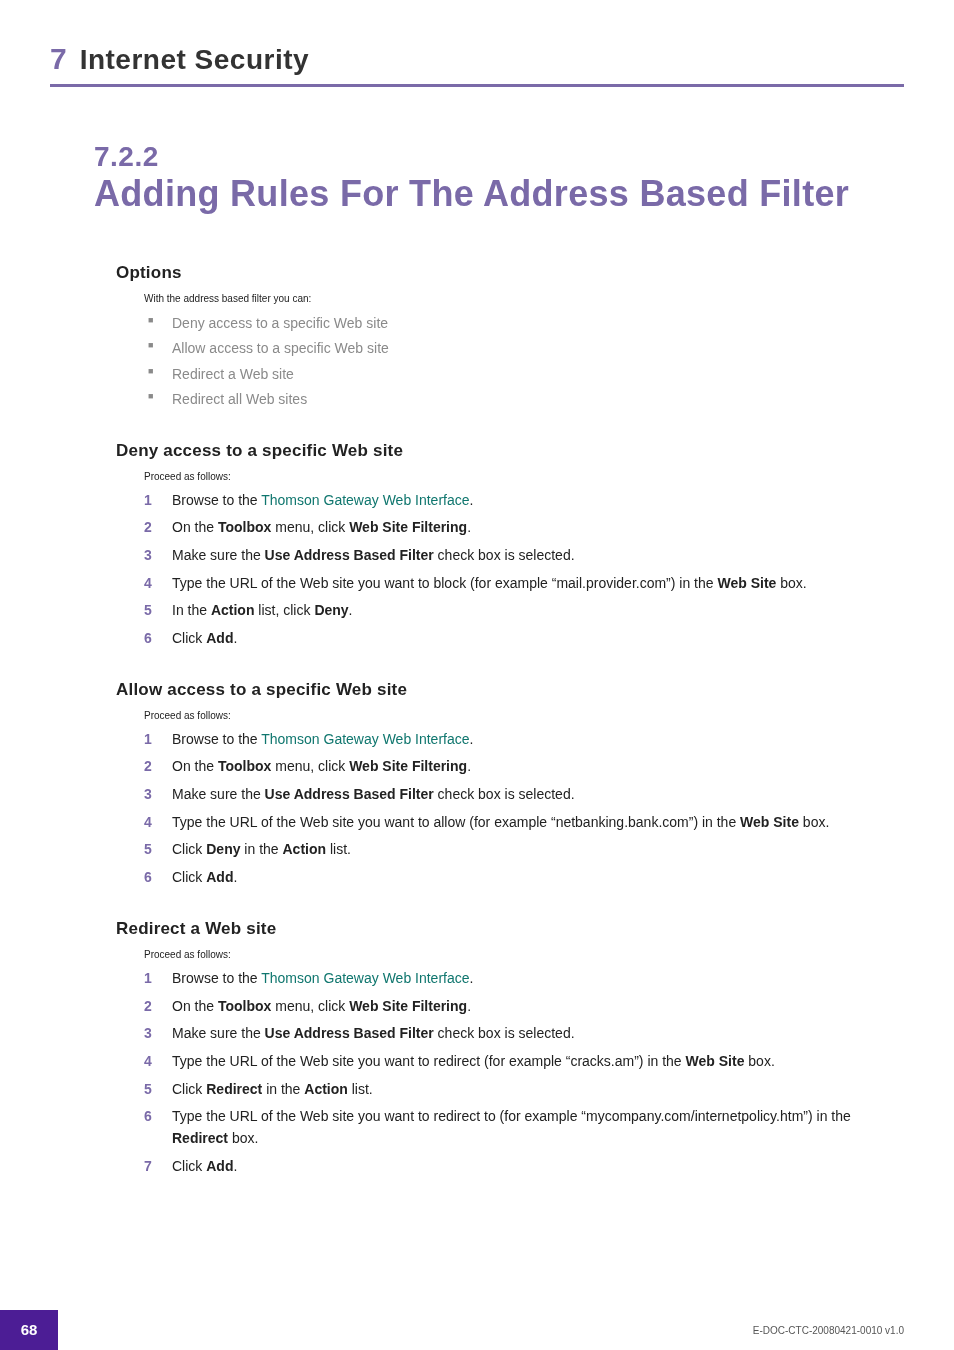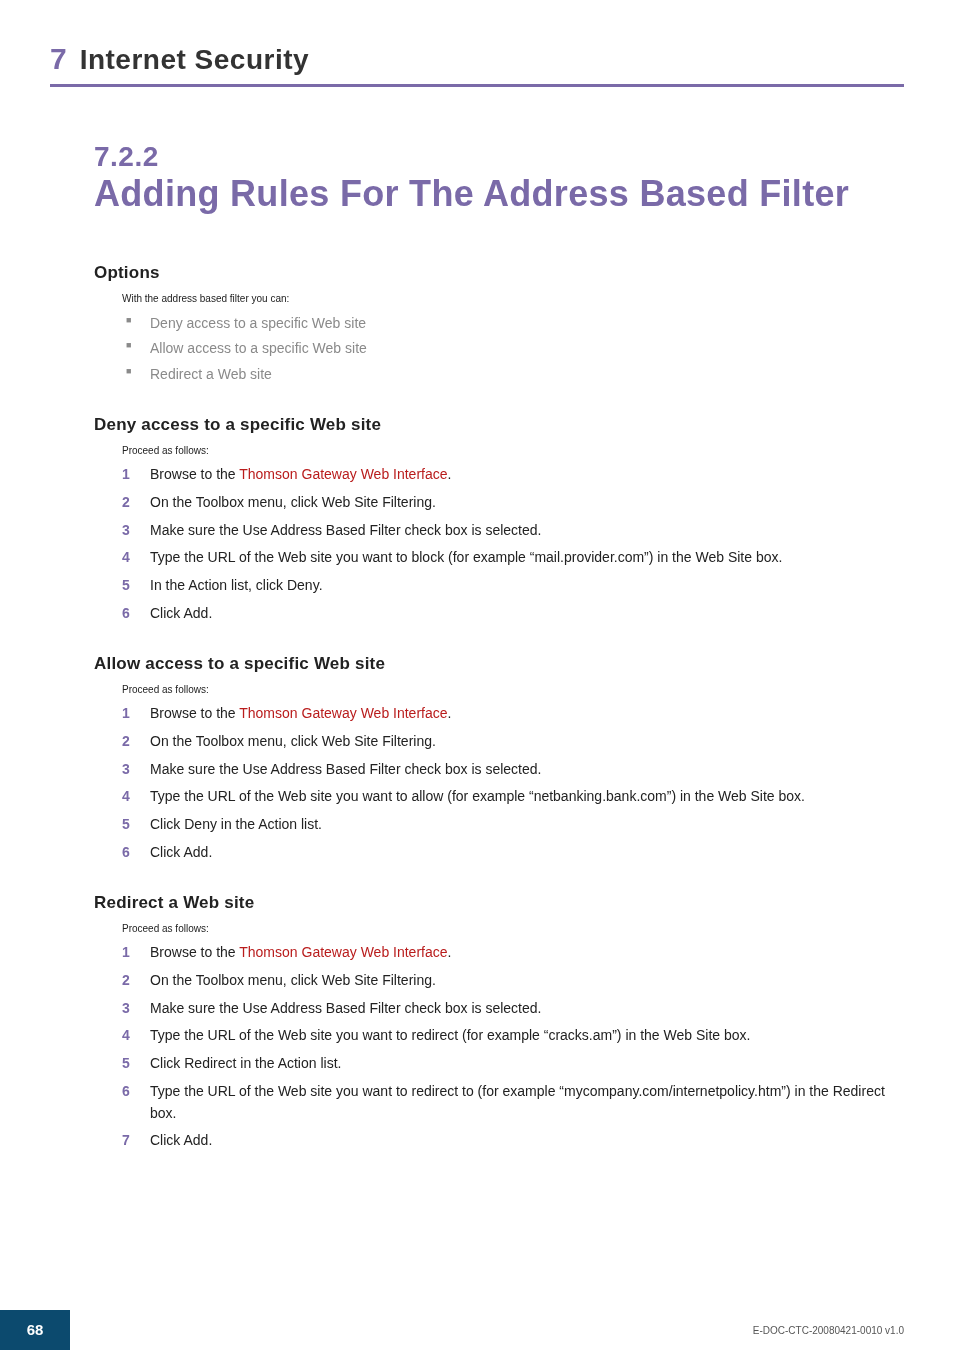--- a/index.html
+++ b/index.html
@@ -4,34 +4,34 @@
 <style>
   * { box-sizing: border-box; margin: 0; padding: 0; }
   html, body { width: 954px; height: 1350px; background: #fff; font-family: Arial, Helvetica, sans-serif; color: #222; }
   .page { position: relative; width: 954px; height: 1350px; padding: 42px 50px 0 50px; }
   .chapter-header { border-bottom: 3px solid #7a6aa8; padding-bottom: 8px; margin-bottom: 54px; }
   .chapter-header .num { color: #7a6aa8; font-size: 30px; font-weight: 800; letter-spacing: 0.5px; display: inline-block; margin-right: 8px; }
   .chapter-header .title { color: #333; font-size: 28px; font-weight: 700; letter-spacing: 0.5px; display: inline-block; }
   .section-title { margin-left: 44px; margin-bottom: 48px; }
   .section-title .sn { color: #7a6aa8; font-size: 28px; font-weight: 700; display: inline-block; margin-right: 26px; letter-spacing: 0.5px; }
   .section-title .st { color: #7a6aa8; font-size: 36px; font-weight: 800; display: inline-block; letter-spacing: 0.3px; }
-  .content { margin-left: 44px; }
+  .content { margin-left: 66px; }
   .subhead { color: #222; font-size: 17px; font-weight: 800; margin-top: 30px; margin-bottom: 10px; letter-spacing: 0.2px; }
   .subhead:first-child { margin-top: 0; }
   .intro { font-size: 10px; margin-left: 28px; margin-bottom: 8px; color: #222; }
   .blist { list-style: none; margin-left: 28px; }
   .blist li { position: relative; padding-left: 28px; font-size: 14px; color: #8a8a8a; line-height: 1.6; margin-bottom: 3px; }
   .blist li::before { content: "■"; position: absolute; left: 4px; top: 1px; font-size: 9px; color: #8a8a8a; }
   .olist { list-style: none; margin-left: 28px; counter-reset: step; }
   .olist li { position: relative; padding-left: 28px; font-size: 14px; color: #222; line-height: 1.55; margin-bottom: 6px; }
   .olist li .numb { position: absolute; left: 0; top: 0; color: #7a6aa8; font-weight: 800; font-size: 14px; width: 18px; text-align: left; }
-  .link { color: #b91c1c; }
-  b { font-weight: 400; }
+  .link { color: #0f766e; }
+  b { font-weight: 700; }
   .footer { position: absolute; bottom: 0; left: 0; width: 954px; height: 40px; }
-  .footer .tab { position: absolute; left: 0; bottom: 0; width: 70px; height: 40px; background: #0c4a6e; color: #fff; font-size: 15px; font-weight: 700; text-align: center; line-height: 40px; }
+  .footer .tab { position: absolute; left: 0; bottom: 0; width: 58px; height: 40px; background: #4c1d95; color: #fff; font-size: 15px; font-weight: 700; text-align: center; line-height: 40px; }
   .footer .docid { position: absolute; right: 50px; bottom: 14px; font-size: 10px; color: #555; }
 </style>
 </head>
 <body>
 
 <div class="page">
 
   <div class="chapter-header">
     <span class="num">7</span>
     <span class="title">Internet Security</span>
@@ -43,20 +43,21 @@
   </div>
 
   <div class="content">
 
     <div class="subhead">Options</div>
     <div class="intro">With the address based filter you can:</div>
     <ul class="blist">
       <li>Deny access to a specific Web site</li>
       <li>Allow access to a specific Web site</li>
       <li>Redirect a Web site</li>
+      <li>Redirect all Web sites</li>
     </ul>
 
     <div class="subhead">Deny access to a specific Web site</div>
     <div class="intro">Proceed as follows:</div>
     <ol class="olist">
       <li><span class="numb">1</span><span>Browse to the </span><span class="link">Thomson Gateway Web Interface</span><span>.</span></li>
       <li><span class="numb">2</span><span>On the </span><b>Toolbox</b><span> menu, click </span><b>Web Site Filtering</b><span>.</span></li>
       <li><span class="numb">3</span><span>Make sure the </span><b>Use Address Based Filter</b><span> check box is selected.</span></li>
       <li><span class="numb">4</span><span>Type the URL of the Web site you want to block (for example “mail.provider.com”) in the </span><b>Web Site</b><span> box.</span></li>
       <li><span class="numb">5</span><span>In the </span><b>Action</b><span> list, click </span><b>Deny</b><span>.</span></li>

